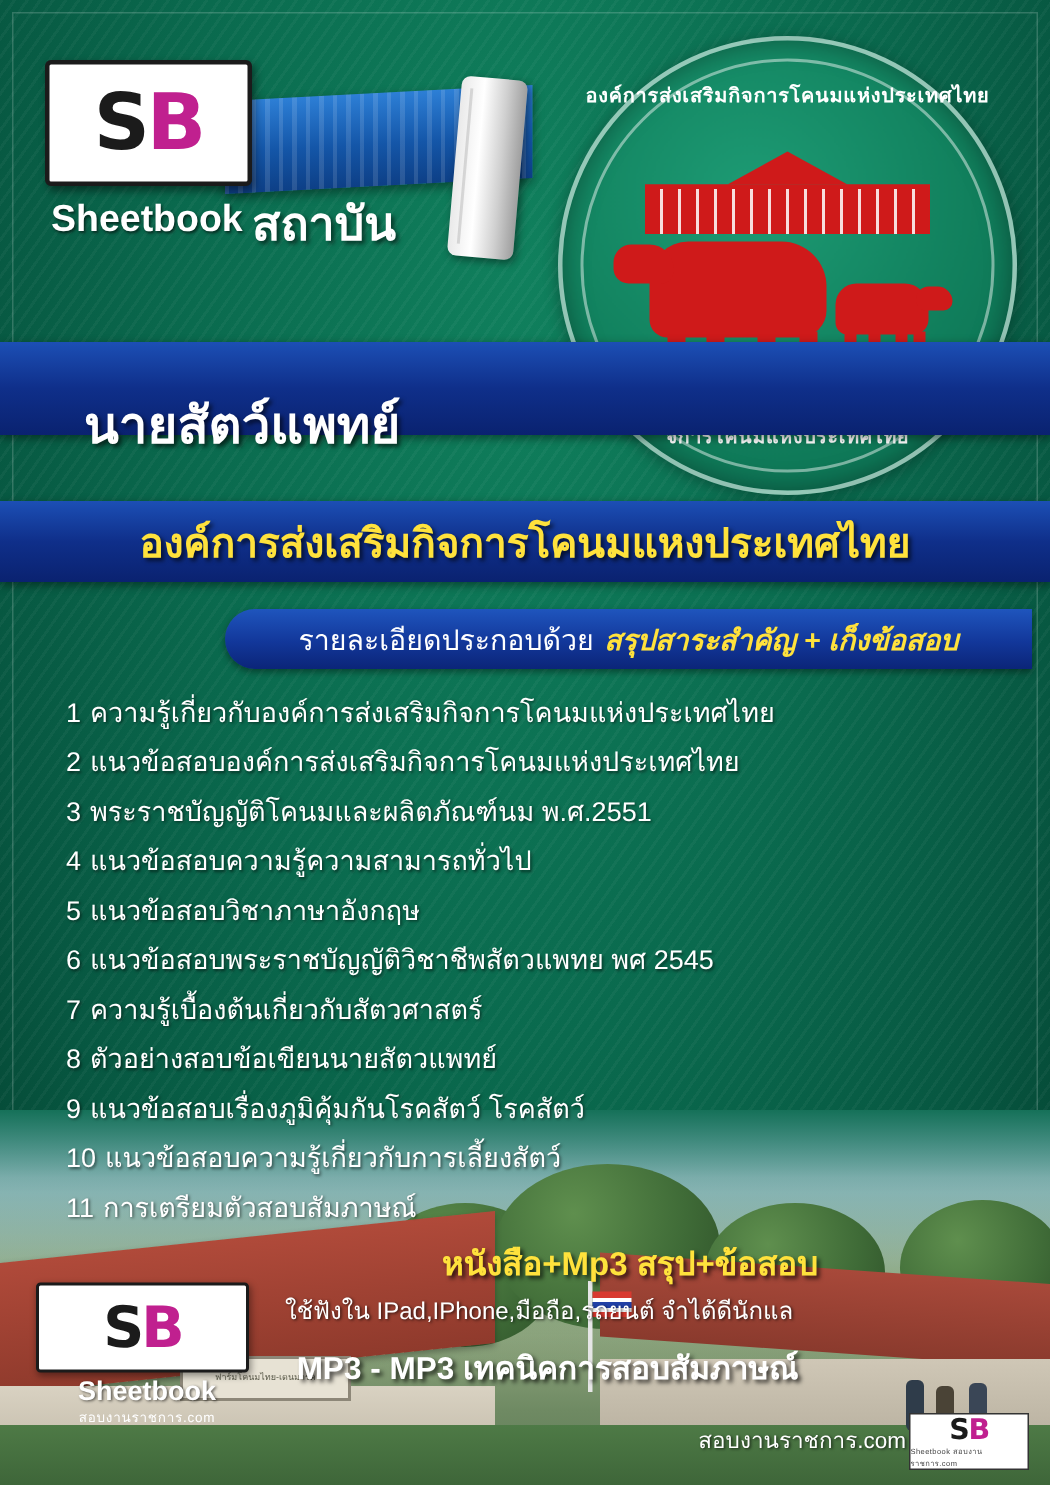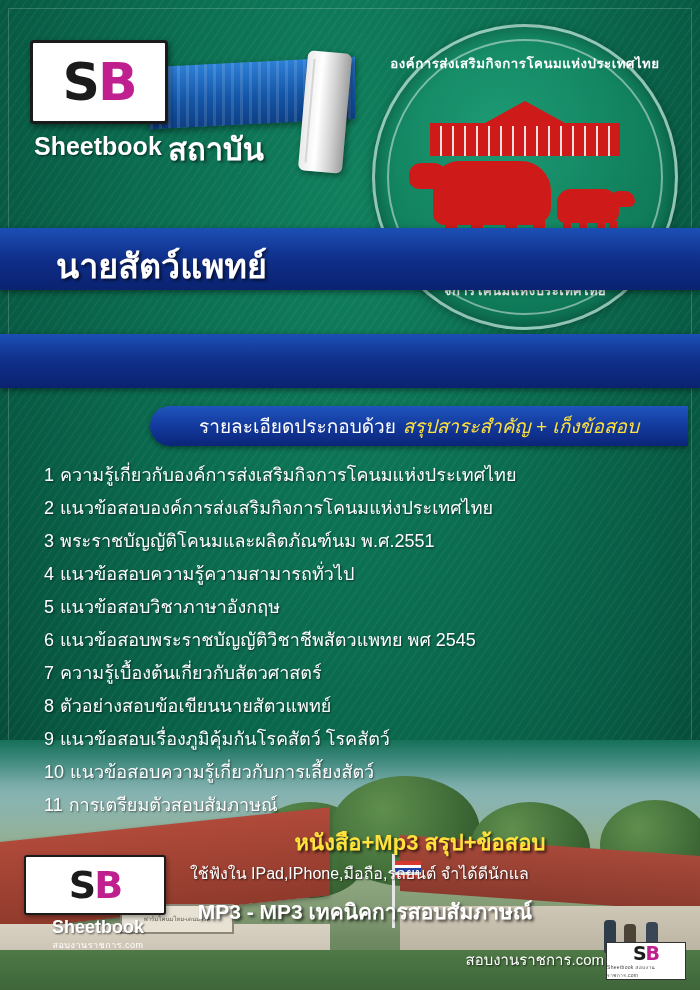--- a/index.html
+++ b/index.html
@@ -136,41 +136,41 @@
 
   
   .blue-bar{
     position:absolute;left:0;width:700px;z-index:6;
     background:linear-gradient(180deg,#1c4fb5 0%,#0f2f8a 50%,#0a2270 100%);
     box-shadow:0 2px 6px rgba(0,0,0,0.45);
   }
   .bar-job{top:228px;height:62px;}
   .bar-org{top:334px;height:54px;}
   .job-title{
-    position:absolute;left:56px;top:239px;z-index:7;
+    position:absolute;left:56px;top:256px;z-index:7;
     color:#ffffff;font-size:34px;font-weight:bold;
     text-shadow:2px 2px 3px rgba(0,0,0,0.6);
     text-align:center;
   }
   .org-title{
     position:absolute;left:0;right:0;top:340px;z-index:7;text-align:center;
     color:#ffe23c;font-size:27px;font-weight:bold;
     text-shadow:2px 2px 3px rgba(0,0,0,0.65);
   }
 
   
   .detail-strip{
     position:absolute;left:150px;top:406px;width:538px;height:40px;z-index:6;
     background:linear-gradient(180deg,#1f55bd 0%,#12379a 55%,#0b2578 100%);
     border-radius:20px 0 0 20px;
     box-shadow:0 2px 5px rgba(0,0,0,0.4);
     display:flex;align-items:center;justify-content:center;gap:7px;
   }
   .detail-label{color:#ffffff;font-size:19px;}
-  .detail-emph{color:#ffe23c;font-size:19px;font-weight:normal;font-style:italic;}
+  .detail-emph{color:#ffe23c;font-size:19px;font-weight:bold;font-style:italic;}
 
   
   .contents{
     position:absolute;left:44px;top:466px;width:610px;z-index:6;
   }
   .content-row{
     color:#ffffff;font-size:18px;line-height:1.0;margin-bottom:15px;
     text-shadow:1px 1px 2px rgba(0,0,0,0.55);white-space:nowrap;
   }
   .content-row .num{margin-right:6px;}
@@ -321,20 +321,21 @@
       <div class="cow-small"></div>
     </div>
     <div class="seal-center-word">อสค</div>
     <div class="seal-bottom-text">จการโคนมแหงประเทศไทย์</div>
   </div>
 
   <div class="blue-bar bar-job"></div>
   <div class="job-title">นายสัตว์แพทย์</div>
 
   <div class="blue-bar bar-org"></div>
+  <div class="org-title">องค์การส่งเสริมกิจการโคนมแหงประเทศไทย</div>
 
   <div class="detail-strip">
     <span class="detail-label">รายละเอียดประกอบด้วย</span>
     <span class="detail-emph">สรุปสาระสำคัญ + เก็งข้อสอบ</span>
   </div>
 
   <div class="contents">
     <div class="content-row">
       <span class="num">1</span><span>ความรู้เกี่ยวกับองค์การส่งเสริมกิจการโคนมแห่งประเทศไทย</span>
     </div>

